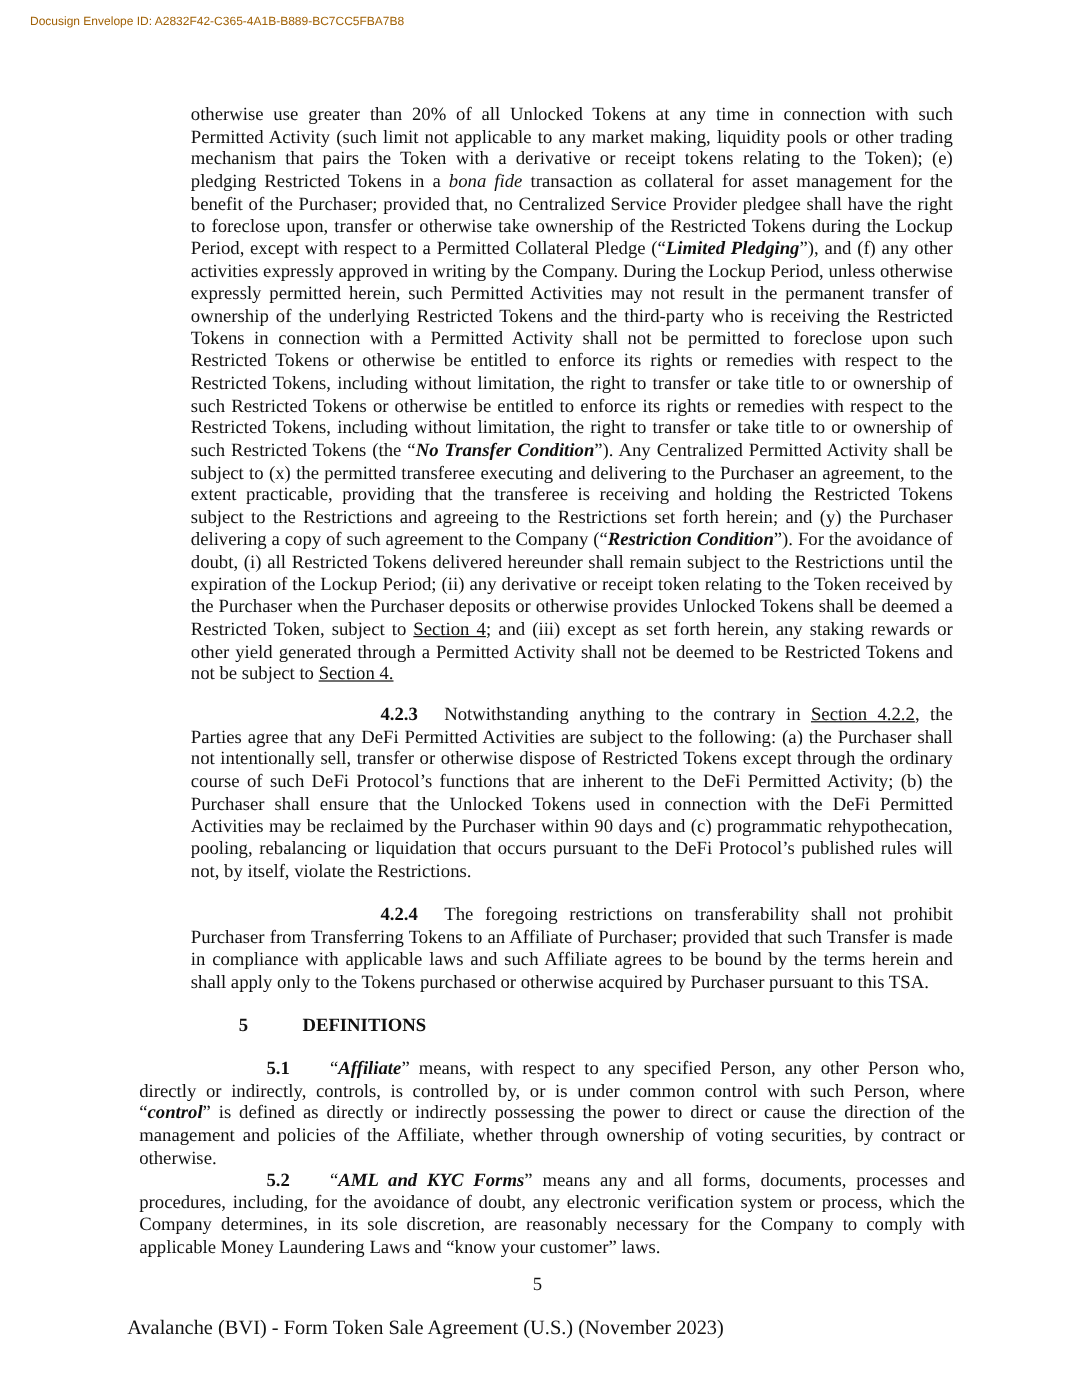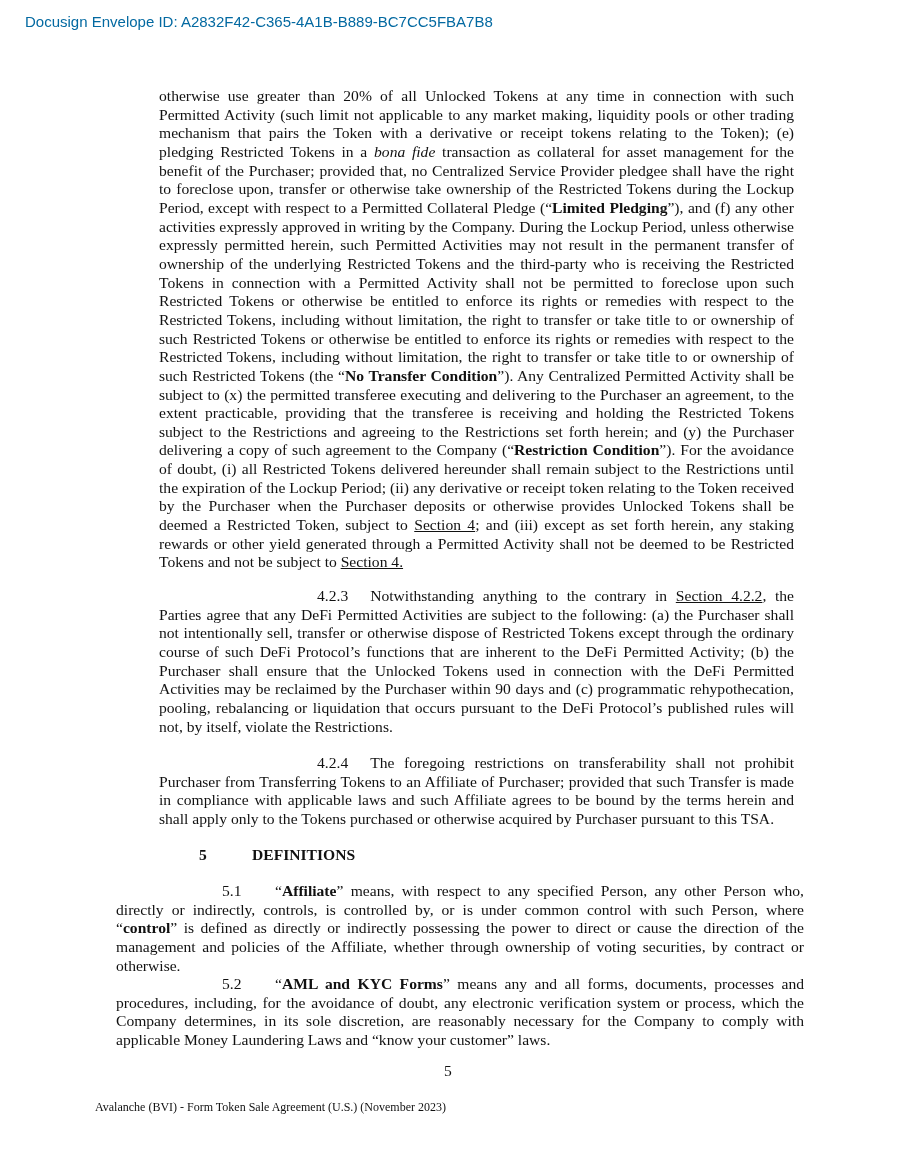--- a/index.html
+++ b/index.html
@@ -1,33 +1,33 @@
 <!DOCTYPE html>
 <html><head>
 <meta charset="utf-8">
 <style>
   html, body { margin: 0; padding: 0; background: #ffffff; }
   body { width: 900px; height: 1162px; position: relative; overflow: hidden; color: #111; }
   .envelope {
     position: absolute; left: 25px; top: 13px;
-    font-family: "Liberation Sans", sans-serif; font-size: 15px; color: #0369a1;
+    font-family: "Liberation Sans", sans-serif; font-size: 10px; color: #a16207;
   }
   .doc {
     font-family: "Liberation Serif", serif; font-size: 15.6px; line-height: 18.65px; color: #111;
   }
   .block { position: absolute; text-align: justify; margin: 0; }
   .main { left: 159px; width: 635px; }
   .wide { left: 116px; width: 688px; }
-  .num { font-weight: normal; display: inline-block; }
+  .num { font-weight: bold; display: inline-block; }
   u { }
-  .bi { font-weight: bold; }
+  .bi { font-weight: bold; font-style: italic; }
   .heading { position: absolute; left: 159px; top: 846px; font-weight: bold; margin-left: 40px; }
   .heading .hnum { display: inline-block; width: 53px; }
   .pagenum { position: absolute; left: 444px; top: 1062px; }
-  .footer { position: absolute; left: 95px; top: 1098px; font-size: 12px; }
+  .footer { position: absolute; left: 106px; top: 1098px; font-size: 17px; }
 </style>
 </head>
 <body>
 
 <div class="envelope">Docusign Envelope ID: A2832F42-C365-4A1B-B889-BC7CC5FBA7B8</div>
 
 <div class="doc">
 
   <p class="block main" style="top:87px;"><span>otherwise use greater than 20% of all Unlocked Tokens at any time in connection with such Permitted Activity (such limit not applicable to any market making, liquidity pools or other trading mechanism that pairs the Token with a derivative or receipt tokens relating to the Token); (e) pledging Restricted Tokens in a </span><i>bona fide</i><span> transaction as collateral for asset management for the benefit of the Purchaser; provided that, no Centralized Service Provider pledgee shall have the right to foreclose upon, transfer or otherwise take ownership of the Restricted Tokens during the Lockup Period, except with respect to a Permitted Collateral Pledge (“</span><span class="bi">Limited Pledging</span><span>”), and (f) any other activities expressly approved in writing by the Company. During the Lockup Period, unless otherwise expressly permitted herein, such Permitted Activities may not result in the permanent transfer of ownership of the underlying Restricted Tokens and the third-party who is receiving the Restricted Tokens in connection with a Permitted Activity shall not be permitted to foreclose upon such Restricted Tokens or otherwise be entitled to enforce its rights or remedies with respect to the Restricted Tokens, including without limitation, the right to transfer or take title to or ownership of such Restricted Tokens or otherwise be entitled to enforce its rights or remedies with respect to the Restricted Tokens, including without limitation, the right to transfer or take title to or ownership of such Restricted Tokens (the “</span><span class="bi">No Transfer Condition</span><span>”). Any Centralized Permitted Activity shall be subject to (x) the permitted transferee executing and delivering to the Purchaser an agreement, to the extent practicable, providing that the transferee is receiving and holding the Restricted Tokens subject to the Restrictions and agreeing to the Restrictions set forth herein; and (y) the Purchaser delivering a copy of such agreement to the Company (“</span><span class="bi">Restriction Condition</span><span>”). For the avoidance of doubt, (i) all Restricted Tokens delivered hereunder shall remain subject to the Restrictions until the expiration of the Lockup Period; (ii) any derivative or receipt token relating to the Token received by the Purchaser when the Purchaser deposits or otherwise provides Unlocked Tokens shall be deemed a Restricted Token, subject to </span><u>Section 4</u><span>; and (iii) except as set forth herein, any staking rewards or other yield generated through a Permitted Activity shall not be deemed to be Restricted Tokens and not be subject to </span><u>Section 4.</u></p>
 

